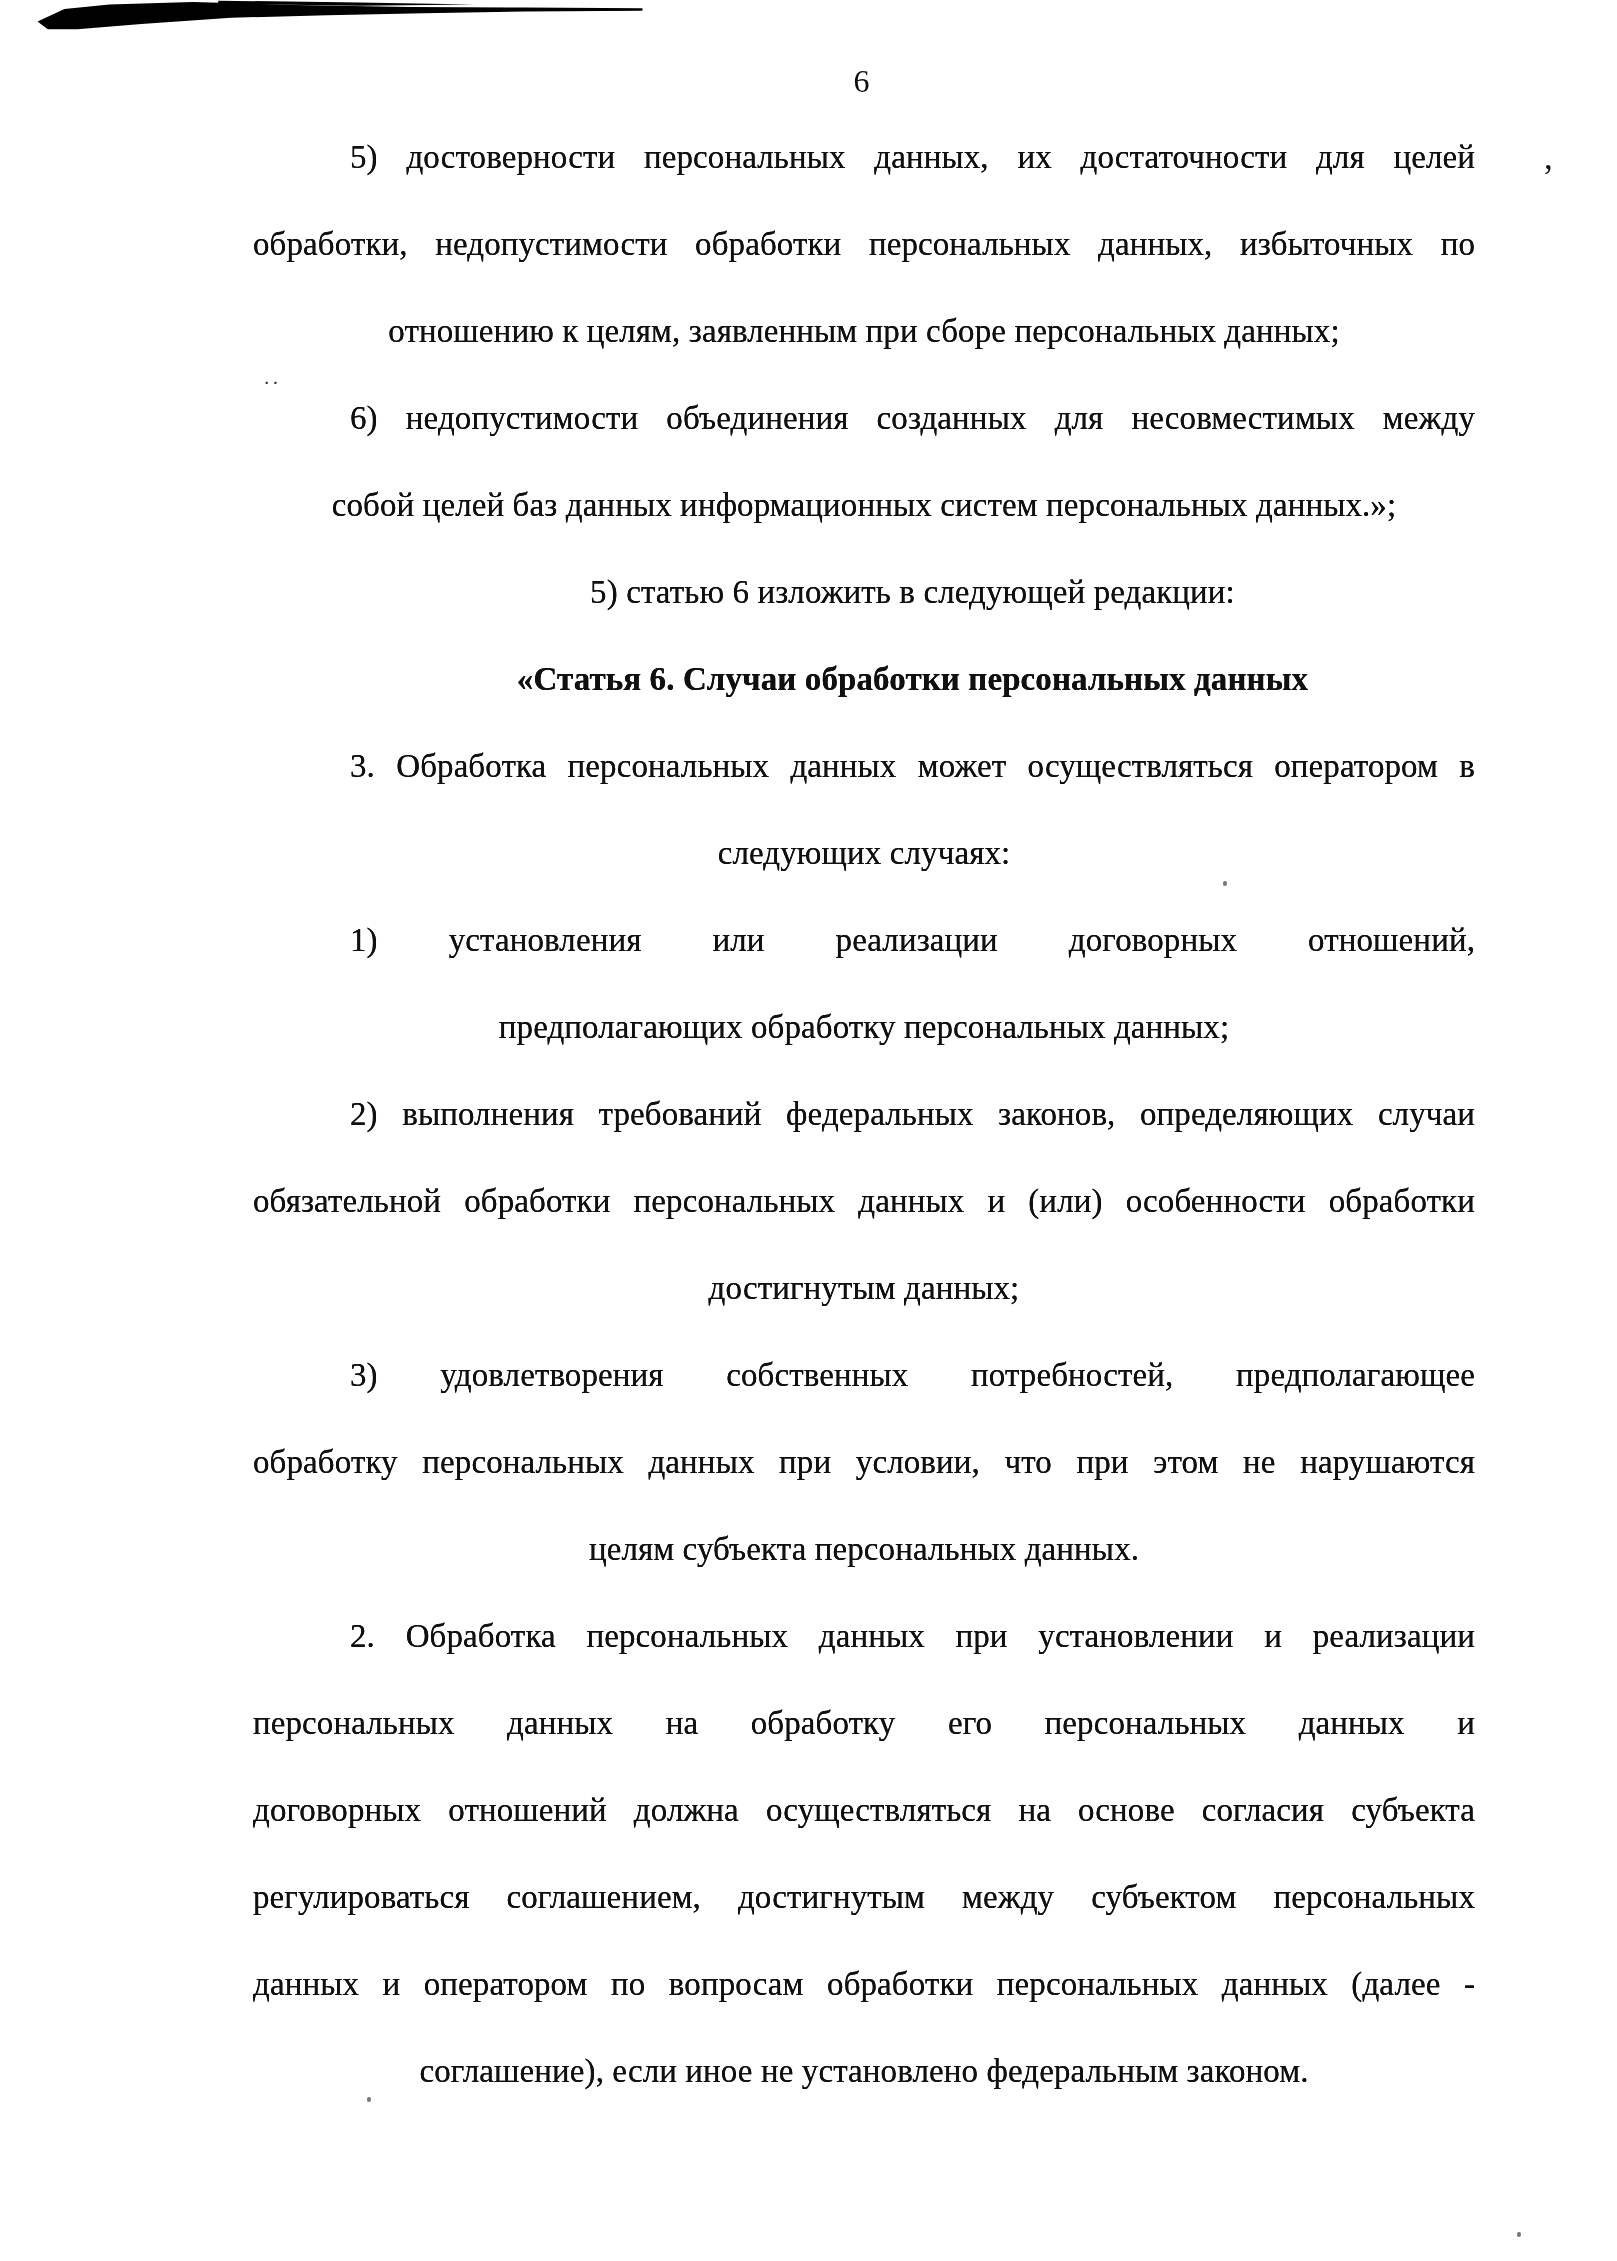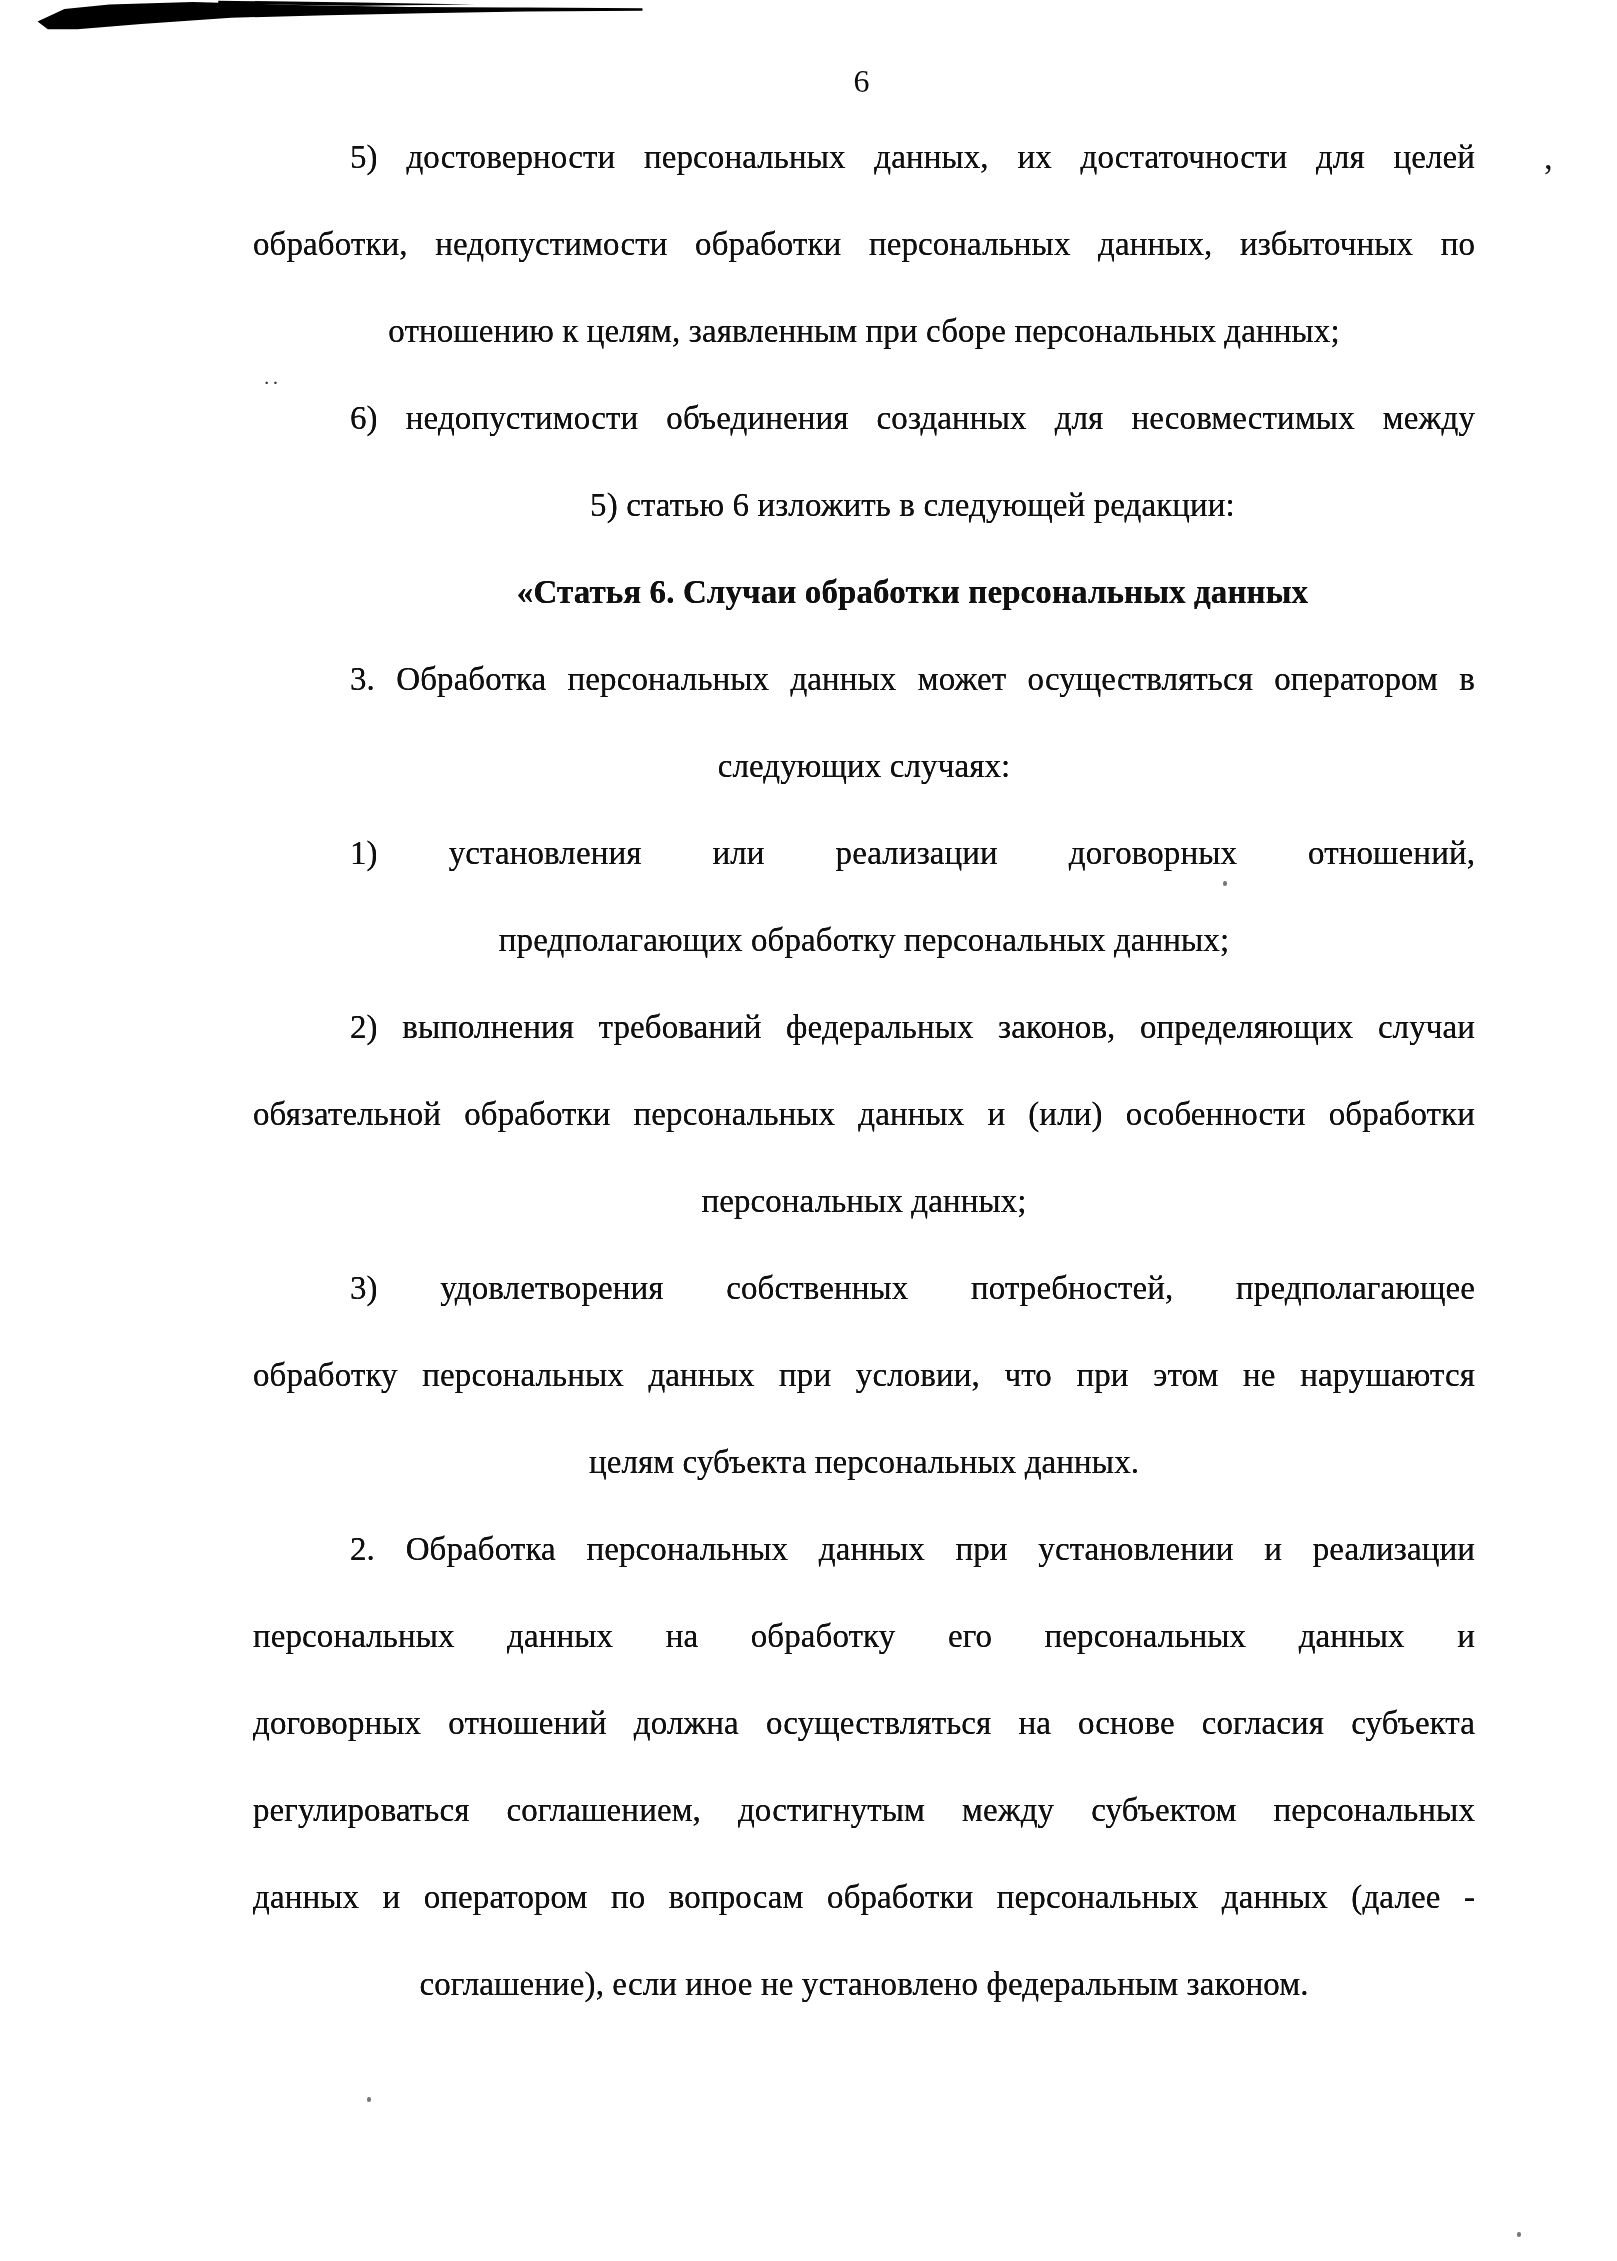--- a/index.html
+++ b/index.html
@@ -98,29 +98,30 @@
     <polygon fill="#000000" points="300,1 520,4 700,7 520,9 300,6"></polygon>
   </svg>
 
   <div class="page-number">6</div>
 
   <div class="text-block">
       <div class="line justify indent">5) достоверности персональных данных, их достаточности для целей</div>
       <div class="line justify">обработки, недопустимости обработки персональных данных, избыточных по</div>
       <div class="line">отношению к целям, заявленным при сборе персональных данных;</div>
       <div class="line justify indent">6) недопустимости объединения созданных для несовместимых между</div>
+      <div class="line">собой целей баз данных информационных систем персональных данных.»;</div>
       <div class="line indent">5) статью 6 изложить в следующей редакции:</div>
       <div class="line indent bold">«Статья 6. Случаи обработки персональных данных</div>
       <div class="line justify indent">3. Обработка персональных данных может осуществляться оператором в</div>
       <div class="line">следующих случаях:</div>
       <div class="line justify indent">1) установления или реализации договорных отношений,</div>
       <div class="line">предполагающих обработку персональных данных;</div>
       <div class="line justify indent">2) выполнения требований федеральных законов, определяющих случаи</div>
       <div class="line justify">обязательной обработки персональных данных и (или) особенности обработки</div>
-      <div class="line">персональных данных;</div>
+      <div class="line">достигнутым данных;</div>
       <div class="line justify indent">3) удовлетворения собственных потребностей, предполагающее</div>
       <div class="line justify">обработку персональных данных при условии, что при этом не нарушаются</div>
       <div class="line">целям субъекта персональных данных.</div>
       <div class="line justify indent">2. Обработка персональных данных при установлении и реализации</div>
       <div class="line justify">персональных данных на обработку его персональных данных и</div>
       <div class="line justify">договорных отношений должна осуществляться на основе согласия субъекта</div>
       <div class="line justify">регулироваться соглашением, достигнутым между субъектом персональных</div>
       <div class="line justify">данных и оператором по вопросам обработки персональных данных (далее -</div>
       <div class="line">соглашение), если иное не установлено федеральным законом.</div>
     </div>

